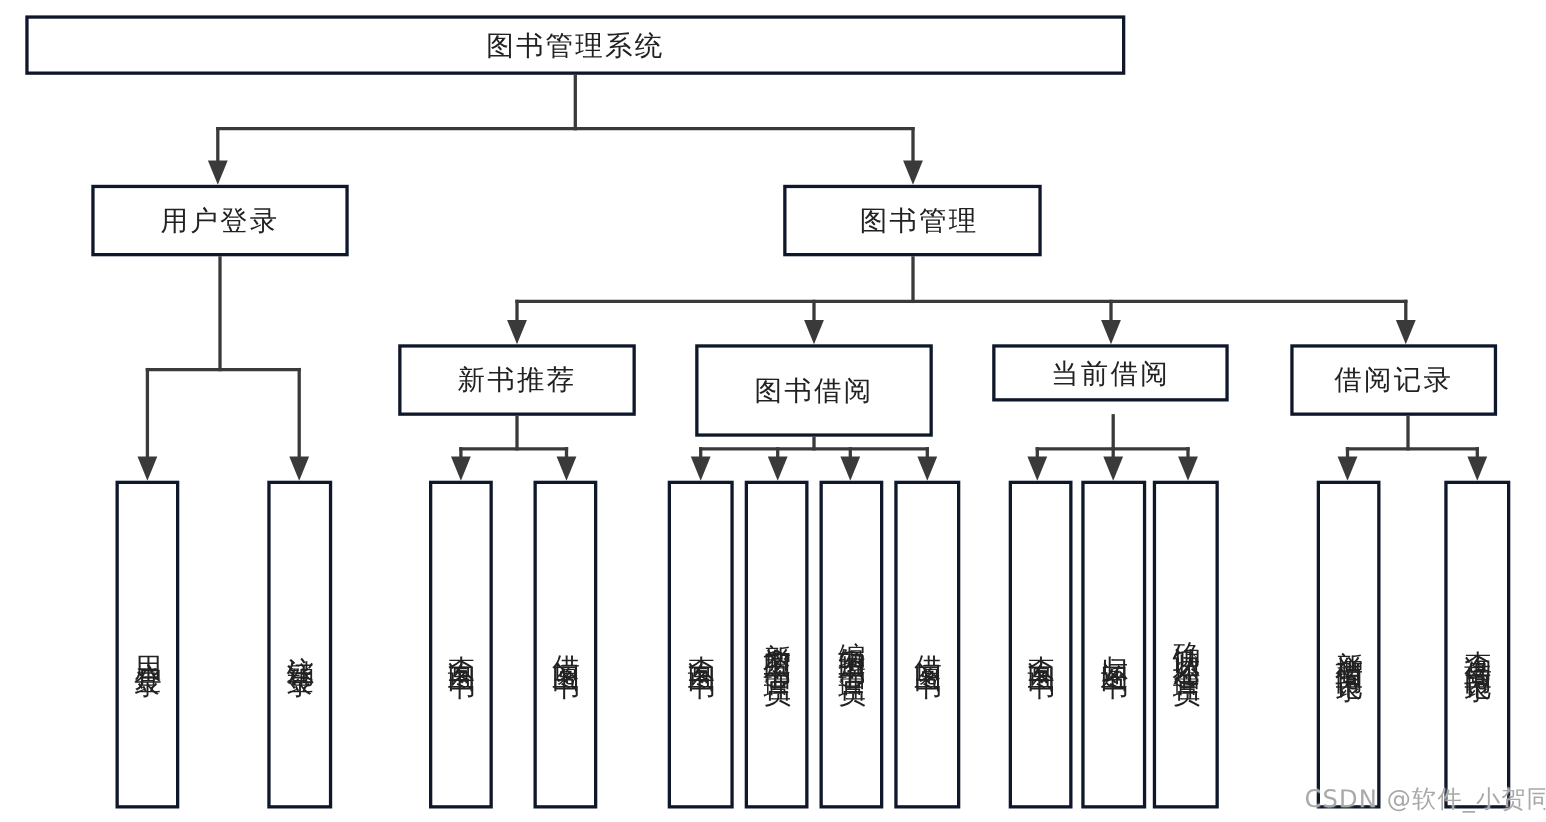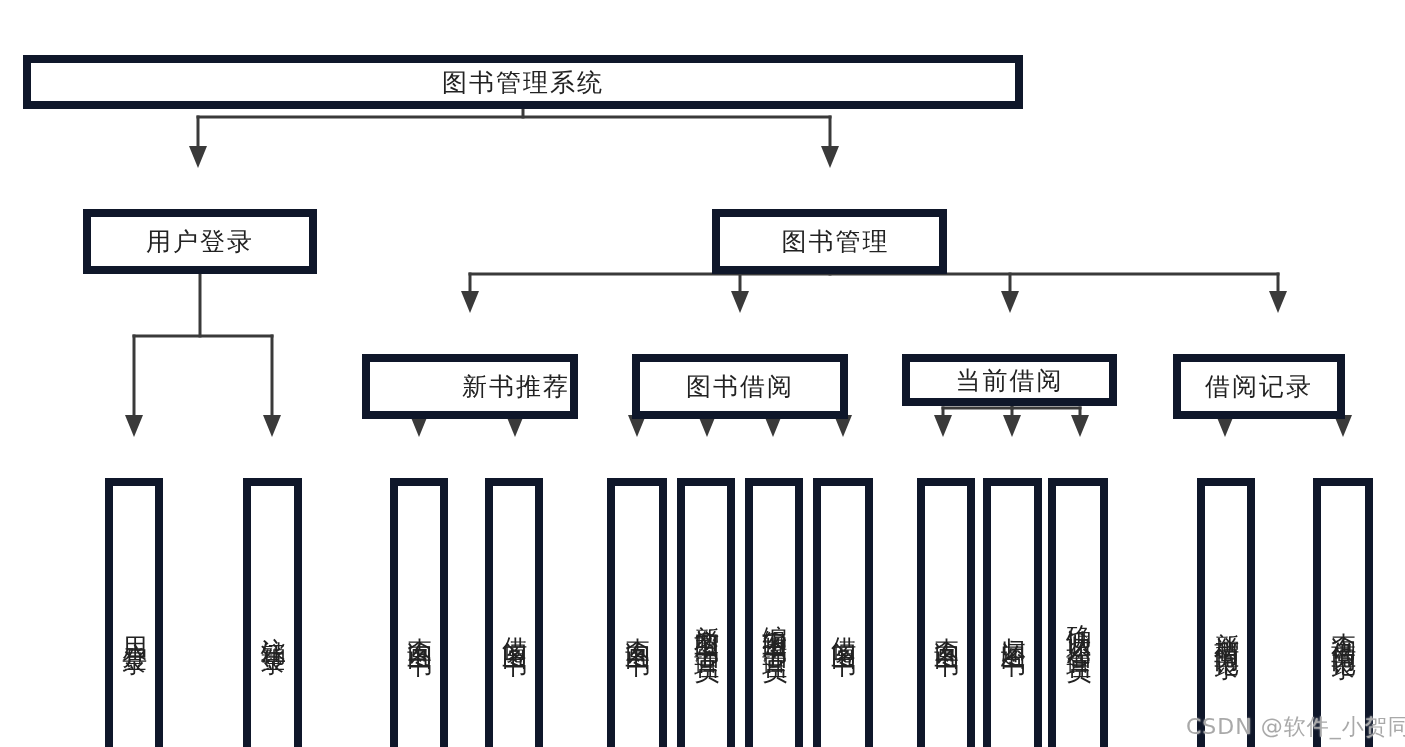--- a/index.html
+++ b/index.html
@@ -2,22 +2,22 @@
 <html><head>
 <meta charset="utf-8">
 <style>
   html,body{margin:0;padding:0;background:#ffffff;}
   .canvas{
     position:relative;width:1405px;height:747px;background:#ffffff;
     font-family:"DejaVu Sans","Liberation Sans",sans-serif;color:#222222;overflow:hidden;
   }
   svg.connectors{position:absolute;left:0;top:0;width:1405px;height:747px;pointer-events:none;}
   .node{
-    position:absolute;border:8px solid #0f172a;background:#ffffff;
-    display:flex;align-items:center;justify-content:center;box-sizing:border-box;margin-top:41px;
+    position:absolute;border:3px solid #0f172a;background:#ffffff;
+    display:flex;align-items:center;justify-content:center;box-sizing:border-box;
   }
   .node .lbl{font-size:25px;letter-spacing:2px;color:#222222;white-space:nowrap;}
   .leaf{top:437px;height:298px;}
   .leaf .lbl{
     writing-mode:vertical-rl;text-orientation:mixed;
     font-size:25px;letter-spacing:5px;line-height:1.05;white-space:nowrap;
   }
   .watermark{
     position:absolute;left:1186px;top:712px;z-index:3;
     font-size:22px;color:#a9a9a9;letter-spacing:1px;white-space:nowrap;
@@ -102,30 +102,30 @@
     <span class="lbl">图书管理系统</span>
   </div>
 
   <div class="node" style="left:83px;top:168px;width:234px;height:65px;">
     <span class="lbl">用户登录</span>
   </div>
   <div class="node" style="left:712px;top:168px;width:235px;height:65px;padding-left:12px;">
     <span class="lbl">图书管理</span>
   </div>
 
-  <div class="node" style="left:362px;top:313px;width:216px;height:65px;justify-content:flex-end;">
+  <div class="node" style="left:362px;top:313px;width:216px;height:65px;">
     <span class="lbl">新书推荐</span>
   </div>
-  <div class="node" style="left:632px;top:313px;width:216px;height:65px;">
+  <div class="node" style="left:632px;top:313px;width:216px;height:84px;">
     <span class="lbl">图书借阅</span>
   </div>
   <div class="node" style="left:902px;top:313px;width:215px;height:52px;">
     <span class="lbl">当前借阅</span>
   </div>
-  <div class="node" style="left:1173px;top:313px;width:172px;height:65px;">
+  <div class="node" style="left:1173px;top:313px;width:188px;height:65px;">
     <span class="lbl">借阅记录</span>
   </div>
 
   <div class="node leaf" style="left:105px;width:58px;">
     <span class="lbl">用户登录</span>
   </div>
   <div class="node leaf" style="left:243px;width:59px;">
     <span class="lbl">注销登录</span>
   </div>
 

